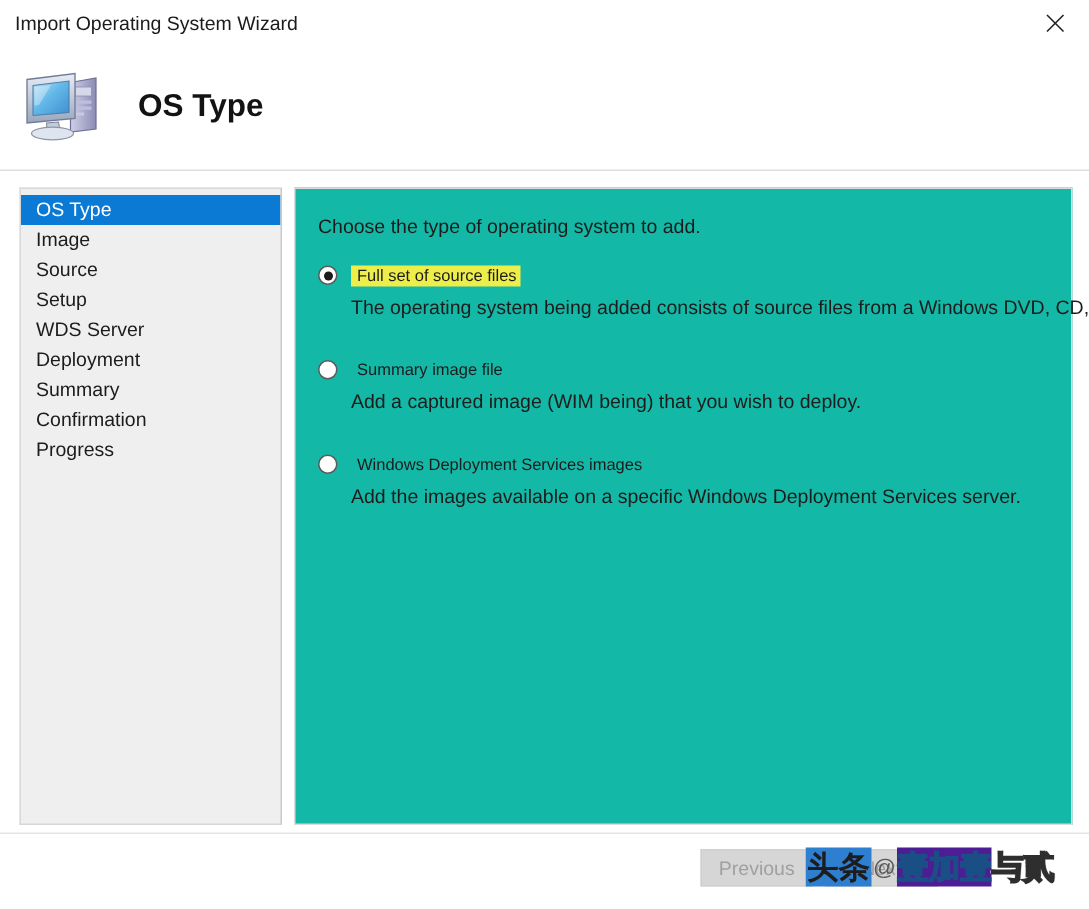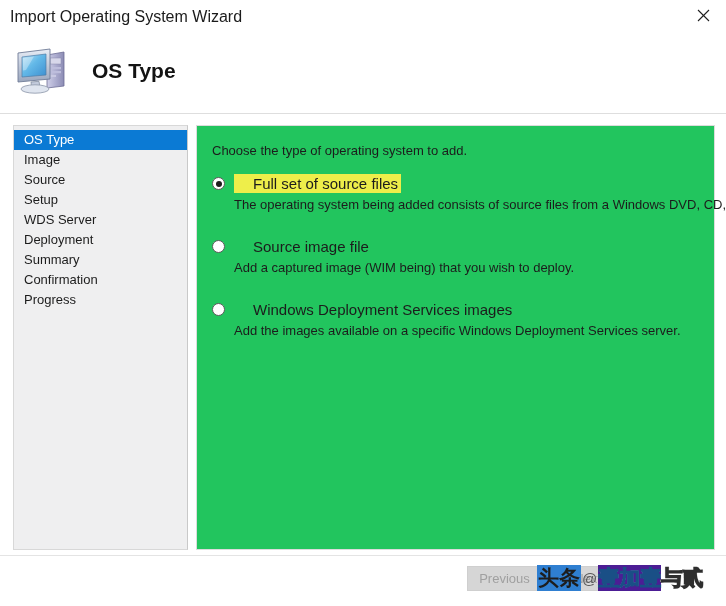--- a/index.html
+++ b/index.html
@@ -22,21 +22,21 @@
     width: 726px;
     height: 31px;
     background: #ffffff;
     display: flex;
     align-items: center;
   }
   .titlebar-text {
     position: absolute;
     left: 10px;
     top: 8px;
-    font-size: 16px;
+    font-size: 13px;
     color: #1b1b1b;
     white-space: nowrap;
   }
   .close-btn {
     position: absolute;
     right: 0; top: 0;
     width: 46px;
     height: 31px;
     display: flex;
     align-items: center;
@@ -118,21 +118,21 @@
     color: #ffffff;
   }
 
   
   .main-panel {
     position: absolute;
     left: 196px;
     top: 11px;
     width: 519px;
     height: 425px;
-    background: #22c55e;
+    background: #14b8a6;
     border: 1px solid #dcdcdc;
     box-sizing: border-box;
   }
   .intro-text {
     position: absolute;
     left: 15px;
     top: 17px;
     font-size: 13px;
     color: #1c1c1c;
     white-space: nowrap;
@@ -168,24 +168,24 @@
     content: "";
     position: absolute;
     left: 2.5px;
     top: 2.5px;
     width: 6px;
     height: 6px;
     border-radius: 50%;
     background: #1c1c1c;
   }
   .option-label {
-    font-size: 15px;
+    font-size: 11px;
     color: #1c1c1c;
     margin-left: 9px;
-    padding: 1px 3px 1px 19px;
+    padding: 1px 3px 1px 4px;
     white-space: nowrap;
     cursor: default;
   }
   .option-label.highlighted {
     background: #eeee4a;
   }
   .option-desc {
     font-size: 13px;
     color: #1c1c1c;
     margin-left: 22px;
@@ -351,21 +351,21 @@
         <div class="option-row">
           <span class="radio checked"></span>
           <span class="option-label highlighted">Full set of source files</span>
         </div>
         <div class="option-desc">The operating system being added consists of source files from a Windows DVD, CD, or equivalent.</div>
       </div>
 
       <div class="option">
         <div class="option-row">
           <span class="radio"></span>
-          <span class="option-label">Source image file</span>
+          <span class="option-label">Summary image file</span>
         </div>
         <div class="option-desc">Add a captured image (WIM being) that you wish to deploy.</div>
       </div>
 
       <div class="option">
         <div class="option-row">
           <span class="radio"></span>
           <span class="option-label">Windows Deployment Services images</span>
         </div>
         <div class="option-desc">Add the images available on a specific Windows Deployment Services server.</div>

